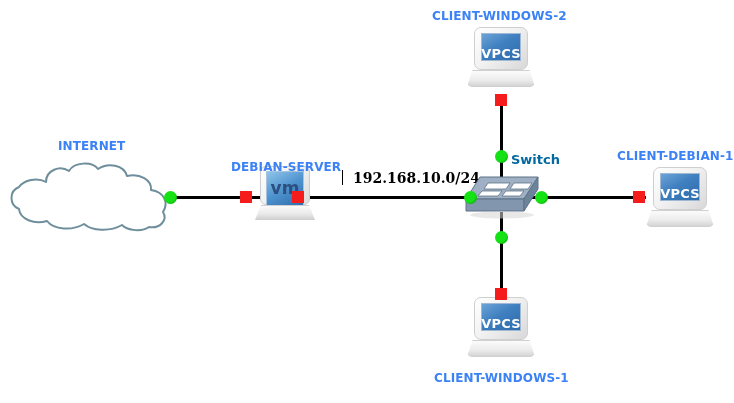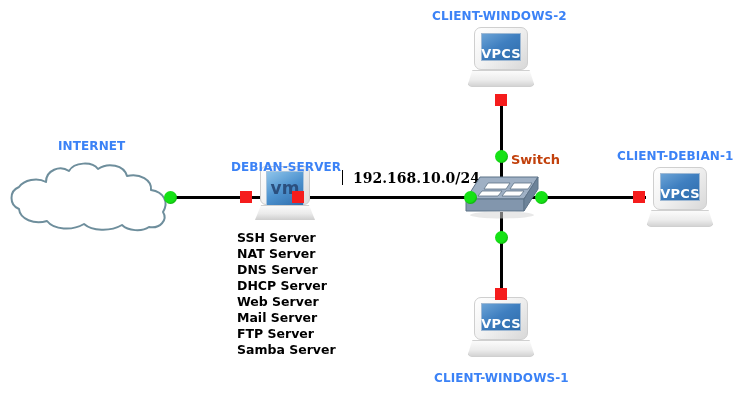--- a/index.html
+++ b/index.html
@@ -25,21 +25,21 @@
     color: #3b82f6;
     letter-spacing: 0.1px;
     white-space: nowrap;
     line-height: 14px;
   }
   .switch-label {
     position: absolute;
     font-family: "DejaVu Sans", sans-serif;
     font-weight: bold;
     font-size: 13px;
-    color: #c2410c;
+    color: #0369a1;
     white-space: nowrap;
   }
   .subnet-label {
     position: absolute;
     font-family: "DejaVu Serif", serif;
     font-weight: bold;
     font-size: 14px;
     color: #000000;
     white-space: nowrap;
     margin-left: 8px;
@@ -200,30 +200,20 @@
 
   <div class="vmbox" style="left:255px; top:166px;">
     <div class="lid"></div>
     <div class="screen">
       <span>vm</span>
     </div>
     <div class="base"></div>
   </div>
   <div class="node-label" style="left:231px; top:144px;margin-top:16px;">DEBIAN-SERVER</div>
 
-  <div class="service-list" style="left:237px; top:230px;">
-    <div>SSH Server</div>
-    <div>NAT Server</div>
-    <div>DNS Server</div>
-    <div>DHCP Server</div>
-    <div>Web Server</div>
-    <div>Mail Server</div>
-    <div>FTP Server</div>
-    <div>Samba Server</div>
-  </div>
 
   <div class="subnet-caret" style="left:342px; top:170px;"></div>
   <div class="subnet-label" style="left:345px; top:170px;">192.168.10.0/24</div>
 
   <div class="switch-icon" style="left:462px; top:173px;">
     <svg width="80" height="46" viewBox="0 0 80 46">
       <polygon points="18,4 76,4 62,26 4,26" fill="#9fb0c4" stroke="#5d7287" stroke-width="1"></polygon>
       <polygon points="4,26 62,26 62,38 4,38" fill="#8296ad" stroke="#5d7287" stroke-width="1"></polygon>
       <polygon points="62,26 76,4 76,16 62,38" fill="#6d8399" stroke="#5d7287" stroke-width="1"></polygon>
       <path d="M26,10 L48,10 L44,16 L22,16 Z" fill="#ffffff" stroke="#5d7287" stroke-width="0.8"></path>

